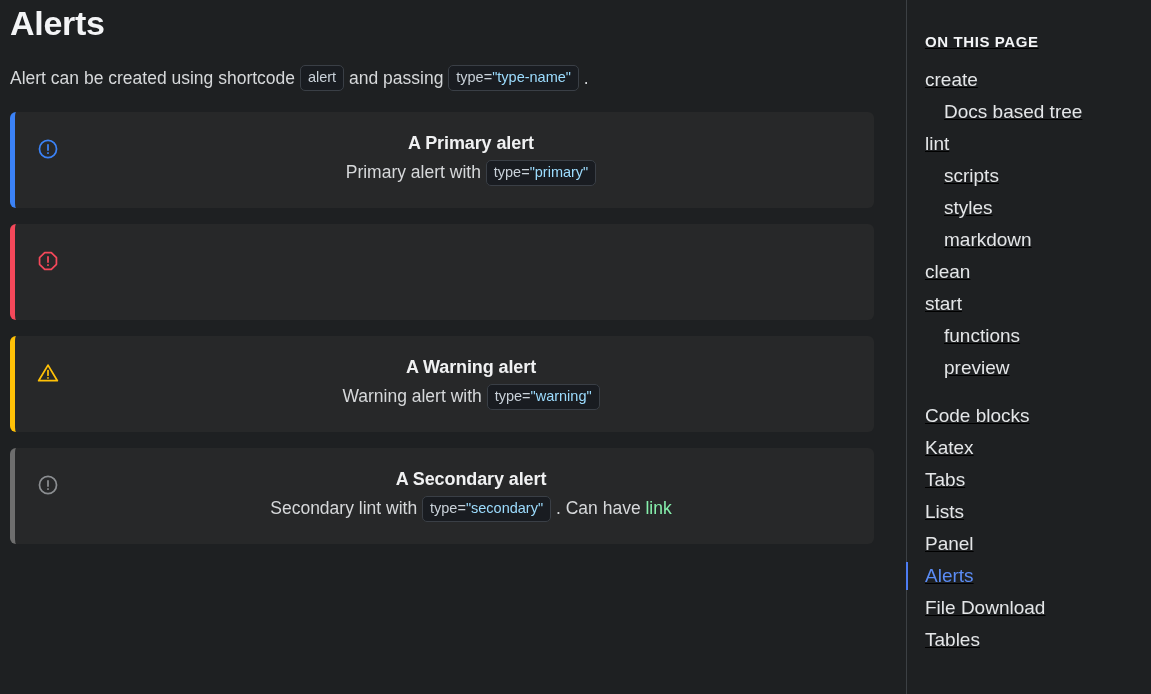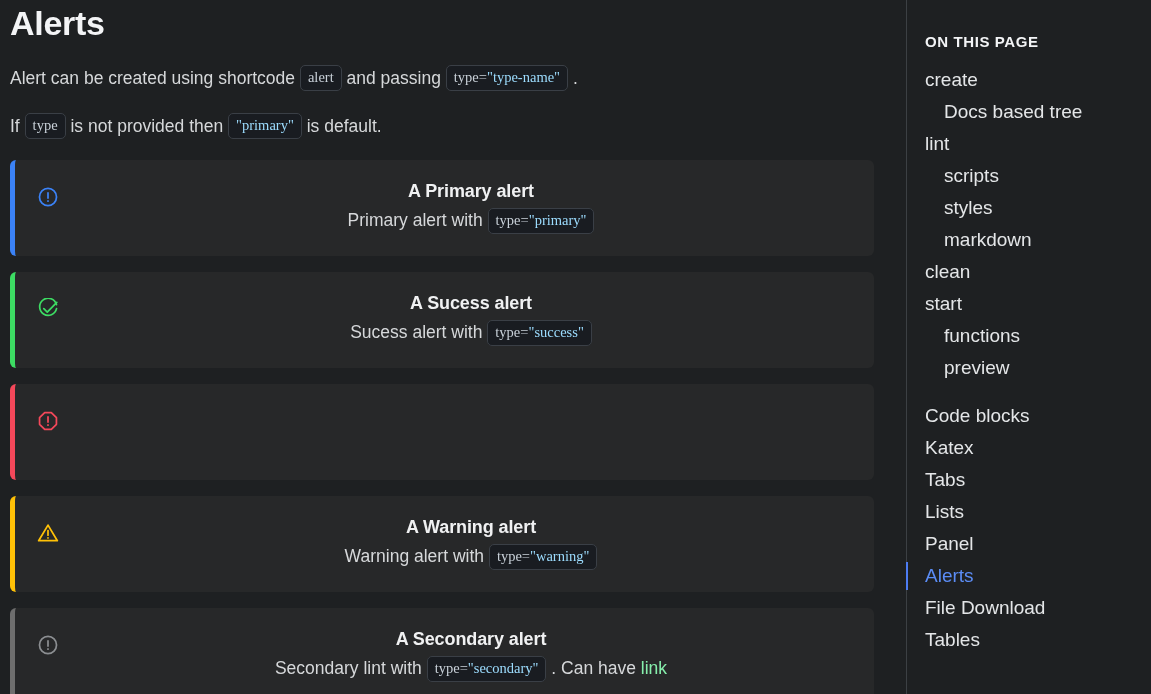--- a/index.html
+++ b/index.html
@@ -45,21 +45,21 @@
   }
   .para .t { vertical-align: baseline; }
 
   
   .chip {
     display: inline-block;
     background: #191c21;
     border: 1px solid #3a3f46;
     border-radius: 5px;
     padding: 3px 7px 4px 7px;
-    font-family: Liberation Serif, serif;
+    font-family: Liberation Sans, sans-serif;
     font-size: 14.5px;
     line-height: 17px;
     color: #c9d1d9;
     vertical-align: 2px;
     white-space: pre;
   }
   .chip .str { color: #9cdcfe; }
   .chip .eq  { color: #c9d1d9; }
 
   
@@ -114,21 +114,21 @@
     padding: 0;
     background: #1e2022;
     overflow: hidden;
   }
   #toc-rail {
     position: absolute;
     left: 0; top: 0;
     width: 1px; height: 694px;
     background: #3c4044;
   }
-  #toc-inner { padding: 33px 13px 0 19px; }
+  #toc-inner { padding: 33px 13px 0 19px; text-decoration: underline; }
   #toc-heading {
     color: #f3f4f6;
     font-size: 15px;
     font-weight: bold;
     letter-spacing: 0.6px;
     margin: 0 0 14px 0;
   }
   .toc-list { list-style: none; margin: 0; padding: 0; }
   .toc-item { position: relative; }
   .toc-item > a {
@@ -163,62 +163,40 @@
     <h1 id="page-title">Alerts</h1>
 
     <div class="para">
       <span class="t">Alert can be created using shortcode</span>
       <span class="chip">alert</span>
       <span class="t">and passing</span>
       <span class="chip"><span>type</span><span class="eq">=</span><span class="str">"type-name"</span></span>
       <span class="t">.</span>
     </div>
 
-    <div class="para">
-      <span class="t">If</span>
-      <span class="chip">type</span>
-      <span class="t">is not provided then</span>
-      <span class="chip"><span class="str">"primary"</span></span>
-      <span class="t">is default.</span>
-    </div>
 
     <div id="alerts">
 
       <div class="alert primary">
         <span class="alert-ico">
           <svg width="22" height="22" viewBox="0 0 24 24" fill="none" stroke="#3b82f6" stroke-width="1.9" stroke-linecap="round">
             <circle cx="12" cy="12" r="9.3"></circle>
             <path d="M12 7.4 L12 13.1"></path>
             <path d="M12 16.3 L12 16.5"></path>
           </svg>
         </span>
         <div class="alert-body">
           <div class="alert-title">A Primary alert</div>
           <div class="alert-text">
             <span>Primary alert with</span>
             <span class="chip"><span>type</span><span class="eq">=</span><span class="str">"primary"</span></span>
           </div>
         </div>
       </div>
 
-      <div class="alert success">
-        <span class="alert-ico">
-          <svg width="22" height="22" viewBox="0 0 24 24" fill="none" stroke="#3ddc63" stroke-width="1.9" stroke-linecap="round" stroke-linejoin="round">
-            <path d="M21.2 7.2 A9.3 9.3 0 1 0 21.3 11.6"></path>
-            <path d="M7.4 11.6 L11.2 15.3 L21.6 4.7"></path>
-          </svg>
-        </span>
-        <div class="alert-body">
-          <div class="alert-title">A Sucess alert</div>
-          <div class="alert-text">
-            <span>Sucess alert with</span>
-            <span class="chip"><span>type</span><span class="eq">=</span><span class="str">"success"</span></span>
-          </div>
-        </div>
-      </div>
 
       <div class="alert danger">
         <span class="alert-ico">
           <svg width="22" height="22" viewBox="0 0 24 24" fill="none" stroke="#f4485a" stroke-width="1.9" stroke-linecap="round" stroke-linejoin="round">
             <path d="M8.4 2.8 L15.6 2.8 L21.2 8.4 L21.2 15.6 L15.6 21.2 L8.4 21.2 L2.8 15.6 L2.8 8.4 Z"></path>
             <path d="M12 7.4 L12 13.1"></path>
             <path d="M12 16.3 L12 16.5"></path>
           </svg>
         </span>
       </div>

